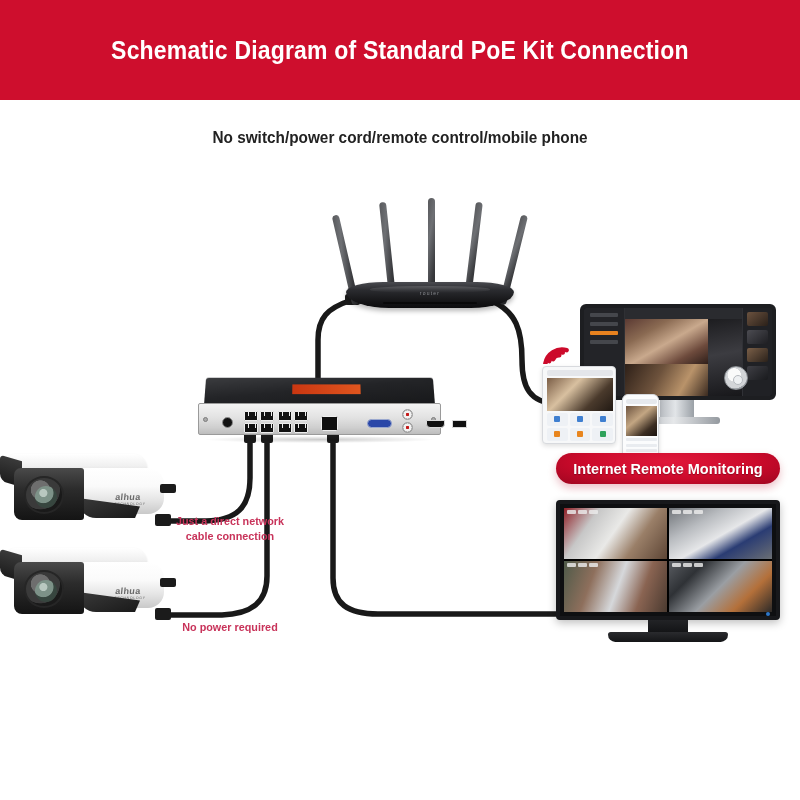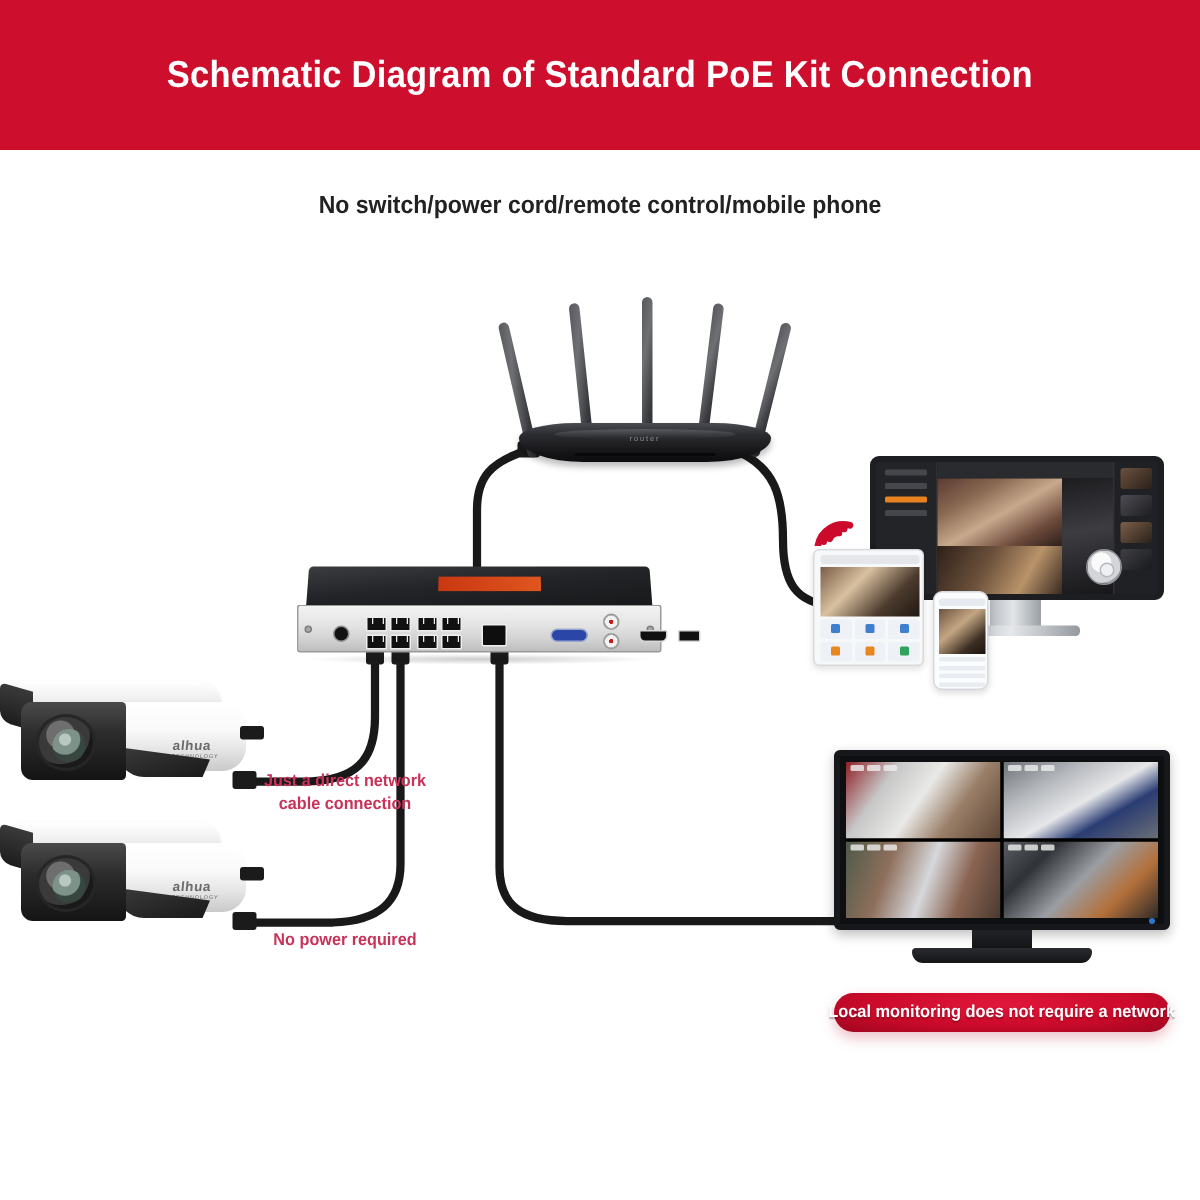--- a/index.html
+++ b/index.html
@@ -460,20 +460,23 @@
       <div class="ph-view" style="background:linear-gradient(140deg,#6d5440 0%,#c3a683 40%,#3c2e23 75%,#1b1410 100%);"></div>
       <div class="ph-rows">
         <i></i>
         <i></i>
         <i></i>
         <i></i>
       </div>
     </div>
   </div>
 
+  <div class="badge" style="left:556px; top:453px; width:224px; height:31px;">
+    <span style="font-size:14.5px;">Internet Remote Monitoring</span>
+  </div>
 
   <div id="tv">
     <div class="tv-frame">
       <div class="tv-screen">
         <div class="tv-cell">
           <div class="sc" style="background:linear-gradient(125deg,#8f1f26 0%,#c7c7c7 26%,#e9e9e7 48%,#9a7f68 70%,#5d4535 100%);"></div>
           <div class="tv-osd">
               <i></i>
               <i></i>
               <i></i>
@@ -504,17 +507,14 @@
             </div>
         </div>
       </div>
     </div>
     <div class="tv-logo">alhua</div>
     <div class="tv-led"></div>
     <div class="tv-neck"></div>
     <div class="tv-base"></div>
   </div>
 
-  <div class="badge" style="left:556px; top:662px; width:224px; height:26px;">
-    <span style="font-size:11.5px; transform:scaleX(.95);">Local monitoring does not require a network</span>
-  </div>
 
 </div>
 
 </body></html>

